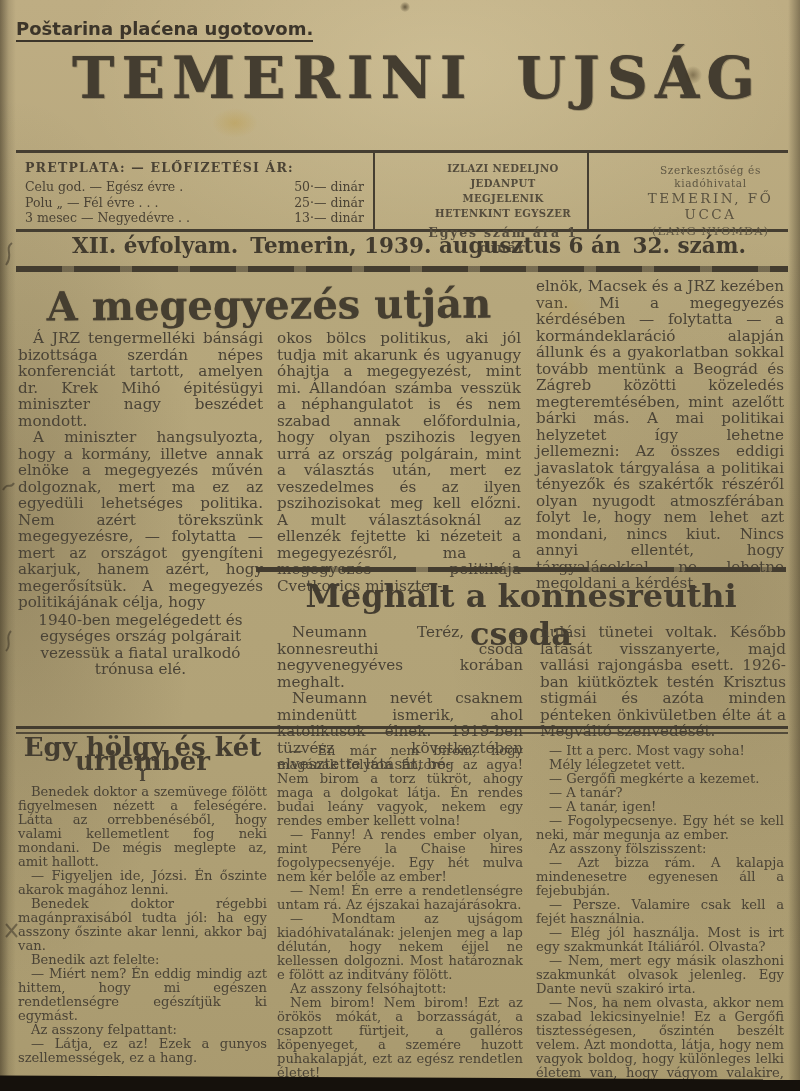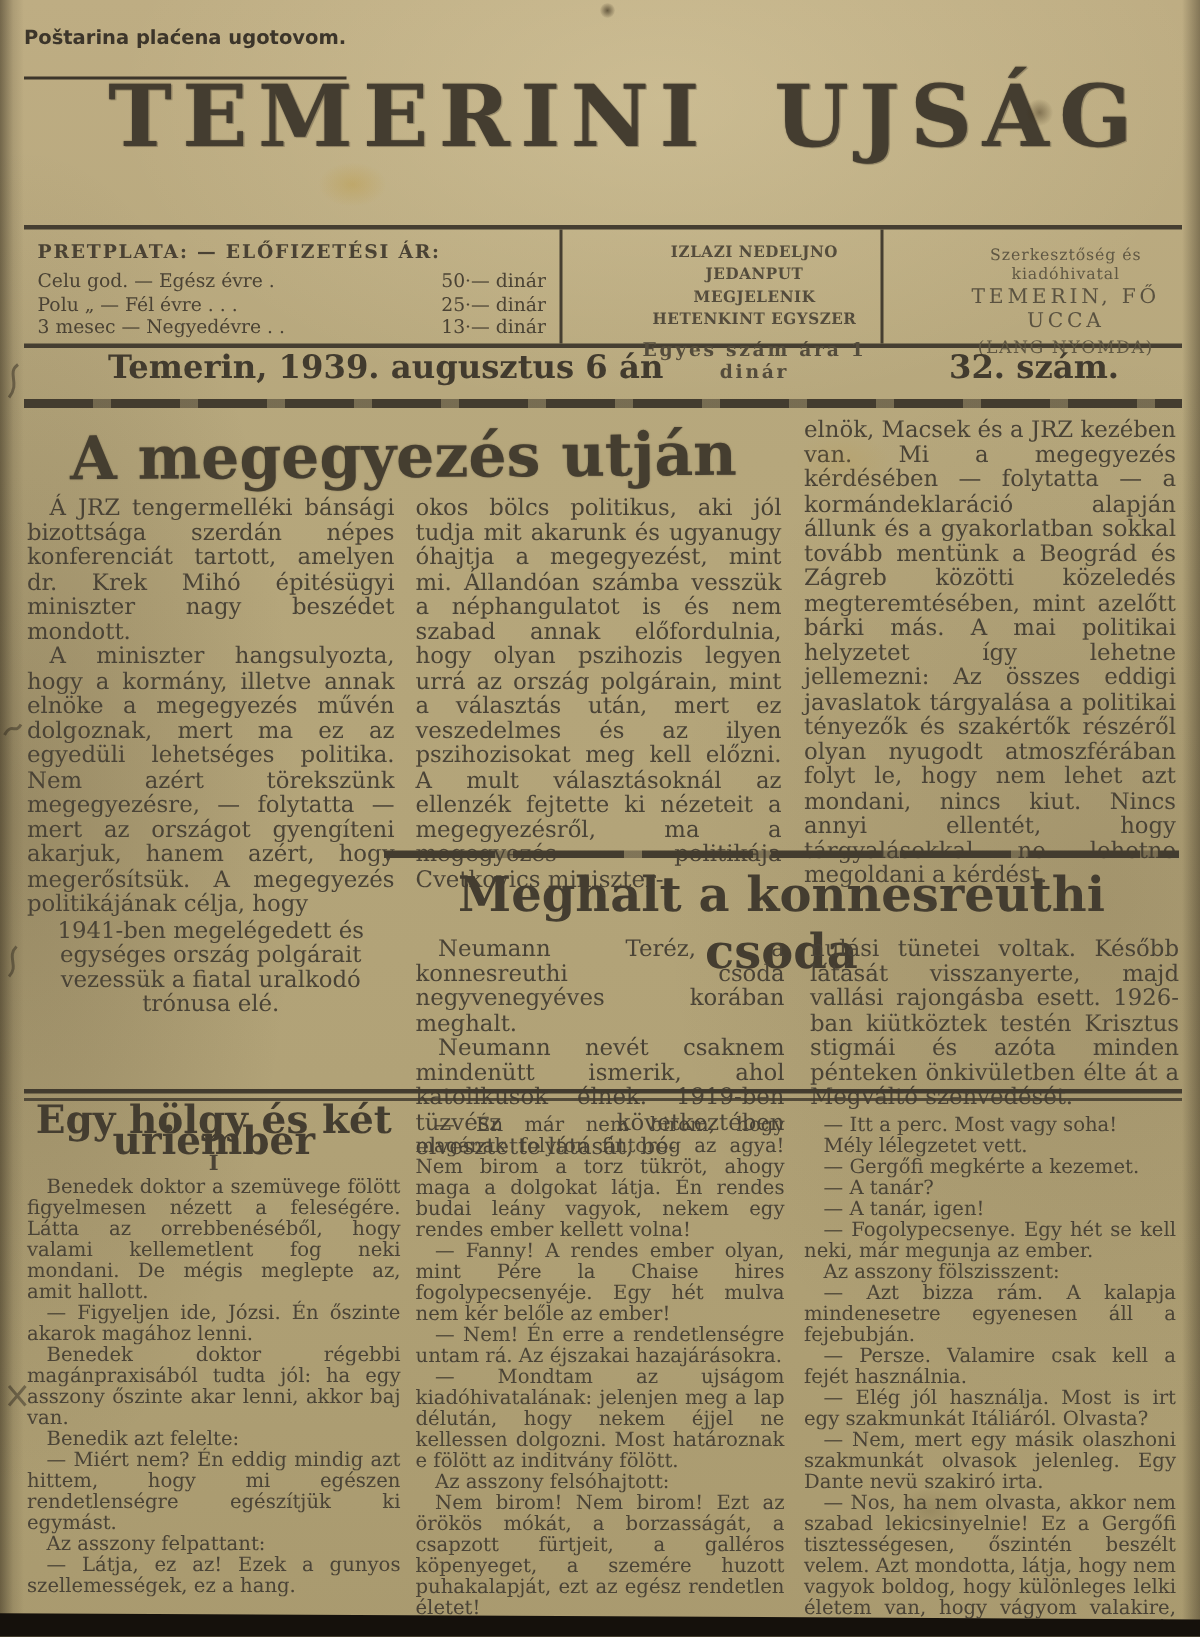--- a/index.html
+++ b/index.html
@@ -6,21 +6,21 @@
   .page{position:relative;width:800px;height:1091px;overflow:hidden;
         font-family:"DejaVu Serif",serif;color:#473f33;
         background:
           radial-gradient(ellipse 520px 300px at 55% 6%, rgba(255,244,205,0.22), transparent 70%),
           radial-gradient(ellipse 420px 520px at 92% 55%, rgba(80,66,42,0.16), transparent 70%),
           radial-gradient(ellipse 260px 640px at 2% 50%, rgba(60,48,30,0.22), transparent 70%),
           linear-gradient(180deg,#bead83 0%,#b6a77c 28%,#b1a277 66%,#a99a6f 100%);}
   .abs{position:absolute;}
   
   .postage{left:16px;top:18px;font-family:"DejaVu Sans",sans-serif;font-weight:bold;
-           font-size:13px;color:#3c352a;border-bottom:2px solid #3c352a;padding-bottom:18px;}
+           font-size:18px;color:#3c352a;border-bottom:2px solid #3c352a;padding-bottom:1px;}
   .masthead{left:0;right:6px;top:44px;text-align:center;font-weight:bold;font-size:57px;
             letter-spacing:7px;word-spacing:16px;color:#443d30;
             text-shadow:0 0 1px rgba(58,50,38,.65), 1px 1px 0 rgba(58,50,38,.25);padding-left:40px;}
   .hdr-box{left:16px;right:12px;top:150px;height:76px;display:flex;
            border-top:3px solid #453e31;border-bottom:3px solid #453e31;gap:44px;}
   .hdr-box .cell{box-sizing:border-box;padding:7px 9px 4px 9px;}
   .c-sub{width:359px;border-right:2px solid #453e31;}
   .c-freq{width:170px;border-right:2px solid #453e31;text-align:center;padding:8px 2px 4px 2px !important;}
   .c-off{flex:1;text-align:center;color:#5f5743;padding-top:11px !important;}
   .sub-title{font-size:12.5px;letter-spacing:1.2px;font-weight:bold;margin-bottom:4px;color:#4a4234;}
@@ -98,33 +98,34 @@
       <div class="freq-l3">Egyes szám ára 1 dinár</div>
     </div>
     <div class="cell c-off">
       <div class="off-l1">Szerkesztőség és kiadóhivatal</div>
       <div class="off-l2">TEMERIN, FŐ UCCA</div>
       <div class="off-l3">(LANG NYOMDA)</div>
     </div>
   </div>
 
   <div class="abs dateline">
+    <span>XII. évfolyam.</span>
     <span>Temerin, 1939. augusztus 6 án</span>
     <span>32. szám.</span>
   </div>
   <div class="abs rule-fat"></div>
 
   <div class="abs a1-title">A megegyezés utján</div>
 
   <div class="col" style="left:18px;top:330px;width:245px;">
     <div>
         <p class="para">Á JRZ tengermelléki bánsági bizottsága szerdán népes konferenciát tartott, amelyen dr. Krek Mihó épitésügyi miniszter nagy beszédet mondott.</p>
         <p class="para">A miniszter hangsulyozta, hogy a kormány, illetve annak elnöke a megegyezés művén dolgoznak, mert ma ez az egyedüli lehetséges politika. Nem azért törekszünk megegyezésre, — folytatta — mert az országot gyengíteni akarjuk, hanem azért, hogy megerősítsük. A megegyezés politikájának célja, hogy</p>
       </div>
-    <div class="inset">1941-ben megelégedett és egységes ország polgárait vezessük a fiatal uralkodó trónusa elé.</div>
+    <div class="inset">1940-ben megelégedett és egységes ország polgárait vezessük a fiatal uralkodó trónusa elé.</div>
   </div>
 
   <div class="col cont" style="left:277px;top:330px;width:244px;">
       <p class="para">okos bölcs politikus, aki jól tudja mit akarunk és ugyanugy óhajtja a megegyezést, mint mi. Állandóan számba vesszük a néphangulatot is és nem szabad annak előfordulnia, hogy olyan pszihozis legyen urrá az ország polgárain, mint a választás után, mert ez veszedelmes és az ilyen pszihozisokat meg kell előzni. A mult választásoknál az ellenzék fejtette ki nézeteit a megegyezésről, ma a megegyezés politikája Cvetkovics miniszter-</p>
     </div>
 
   <div class="col cont" style="left:536px;top:278px;width:248px;">
       <p class="para">elnök, Macsek és a JRZ kezében van. Mi a megegyezés kérdésében — folytatta — a kormándeklaráció alapján állunk és a gyakorlatban sokkal tovább mentünk a Beográd és Zágreb közötti közeledés megteremtésében, mint azelőtt bárki más. A mai politikai helyzetet így lehetne jellemezni: Az összes eddigi javaslatok tárgyalása a politikai tényezők és szakértők részéről olyan nyugodt atmoszférában folyt le, hogy nem lehet azt mondani, nincs kiut. Nincs annyi ellentét, hogy tárgyalásokkal ne lehetne megoldani a kérdést.</p>
     </div>
 

